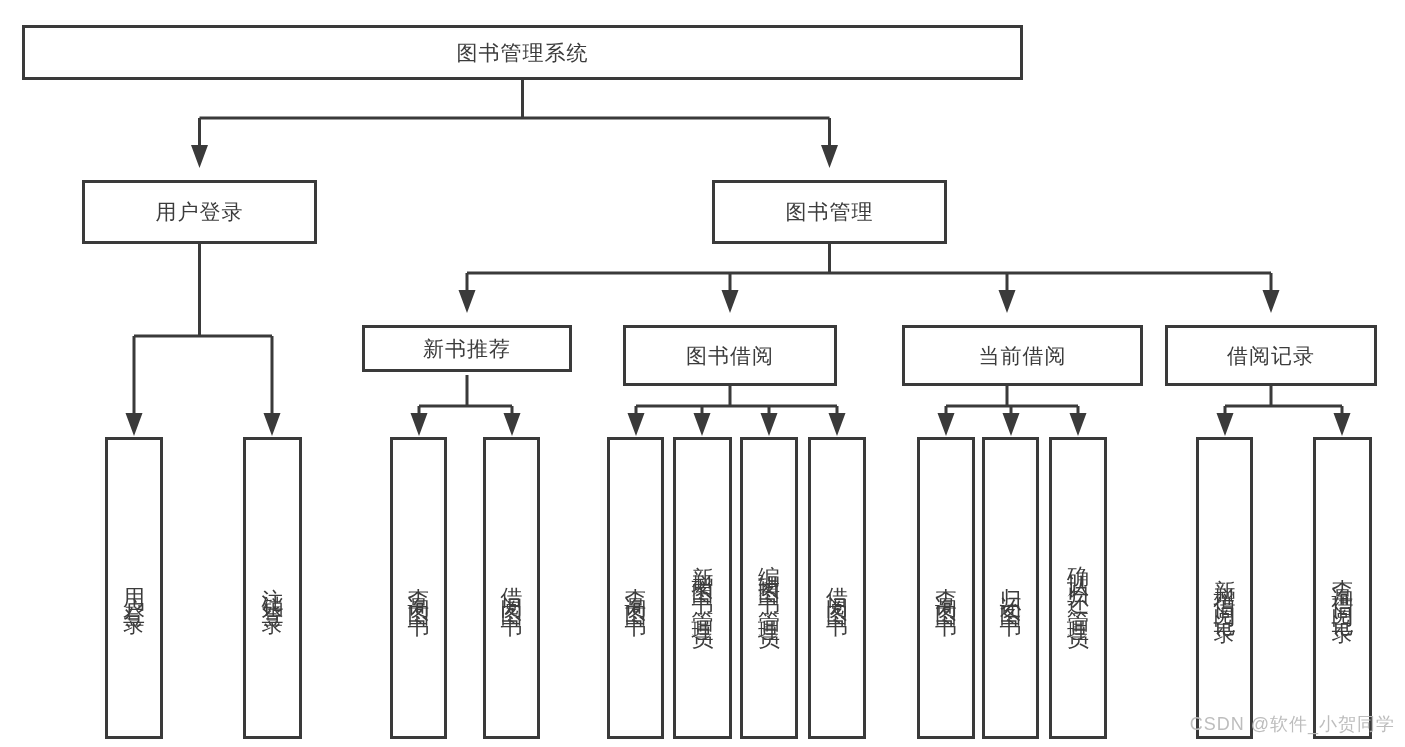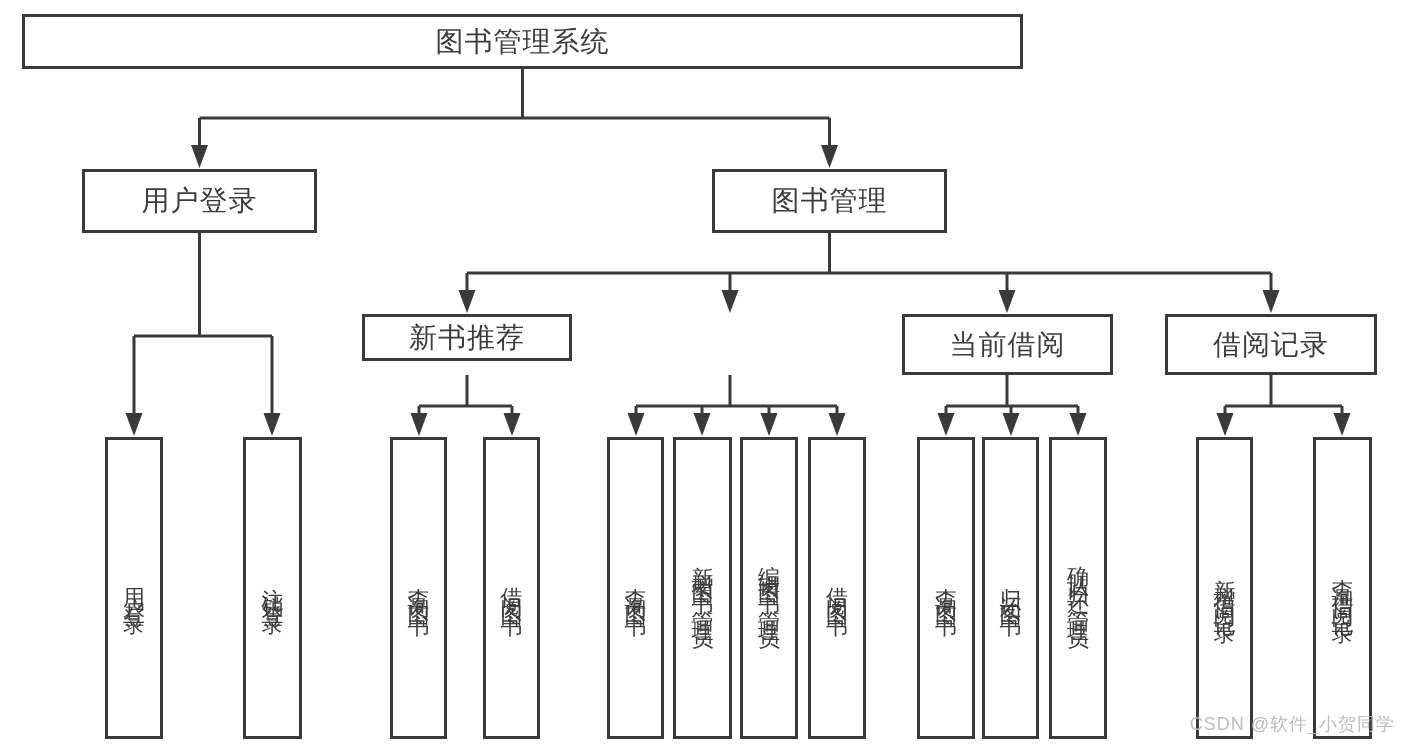--- a/index.html
+++ b/index.html
@@ -15,21 +15,21 @@
     pointer-events:none;
   }
   .node {
     position:absolute;
     box-sizing:border-box;
     border:3px solid #3a3a3a;
     background:#ffffff;
     display:flex; align-items:center; justify-content:center;
     color:#3c3c3c;
   }
-  .h-node { font-size:28px; letter-spacing:1px; }
+  .h-node { font-size:21px; letter-spacing:1px;margin-top:11px; }
   .v-node span {
     writing-mode:vertical-rl;
     text-orientation:mixed;
     font-size:22px;
     line-height:1;
     letter-spacing:9px;
     color:#3c3c3c;
   }
   #watermark {
     position:absolute;
@@ -73,21 +73,24 @@
   <div class="node h-node" style="left:82px; top:169px; width:235px; height:64px;">
     <span>用户登录</span>
   </div>
   <div class="node h-node" style="left:712px; top:169px; width:235px; height:64px;text-align:right;">
     <span>图书管理</span>
   </div>
 
   <div class="node h-node" style="left:362px; top:314px; width:210px; height:47px;">
     <span>新书推荐</span>
   </div>
-  <div class="node h-node" style="left:902px; top:314px; width:211px; height:61px;">
+  <div class="node h-node" style="left:623px; top:314px; width:214px; height:61px;">
+    <span>图书借阅</span>
+  </div>
+  <div class="node h-node" style="left:902px; top:314px; width:241px; height:61px;">
     <span>当前借阅</span>
   </div>
   <div class="node h-node" style="left:1165px; top:314px; width:212px; height:61px;">
     <span>借阅记录</span>
   </div>
 
   <div class="node v-node" style="left:105px; top:437px; width:58px; height:302px;">
     <span>用户登录</span>
   </div>
   <div class="node v-node" style="left:243px; top:437px; width:59px; height:302px;">

